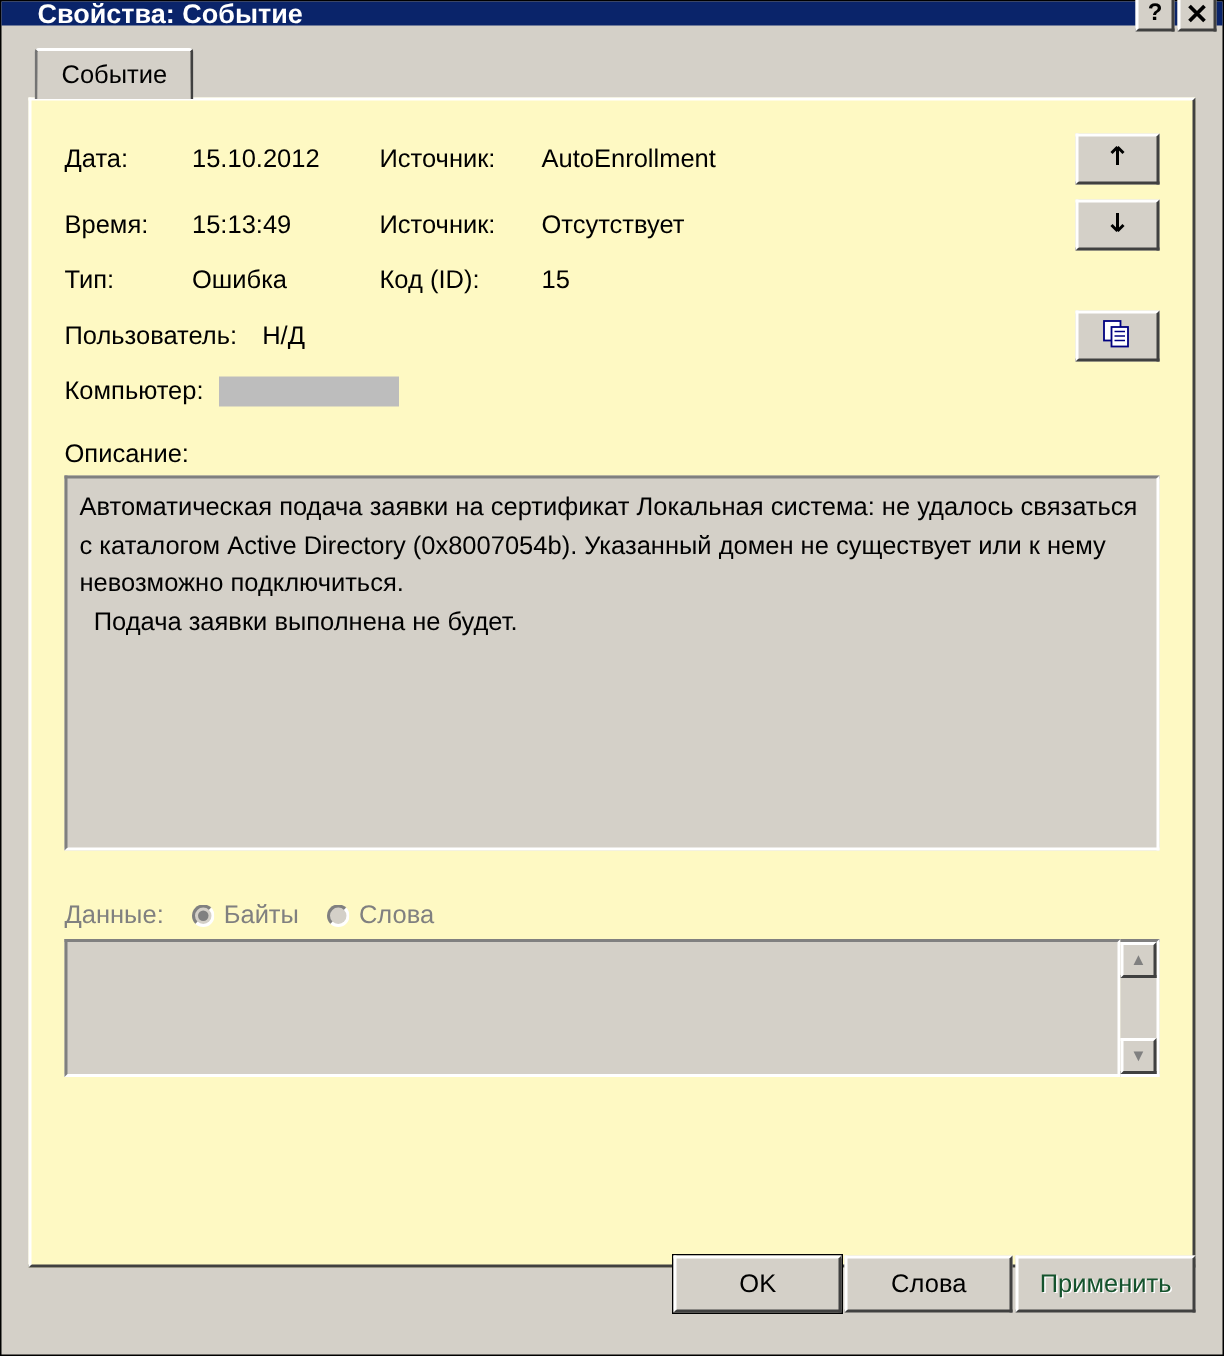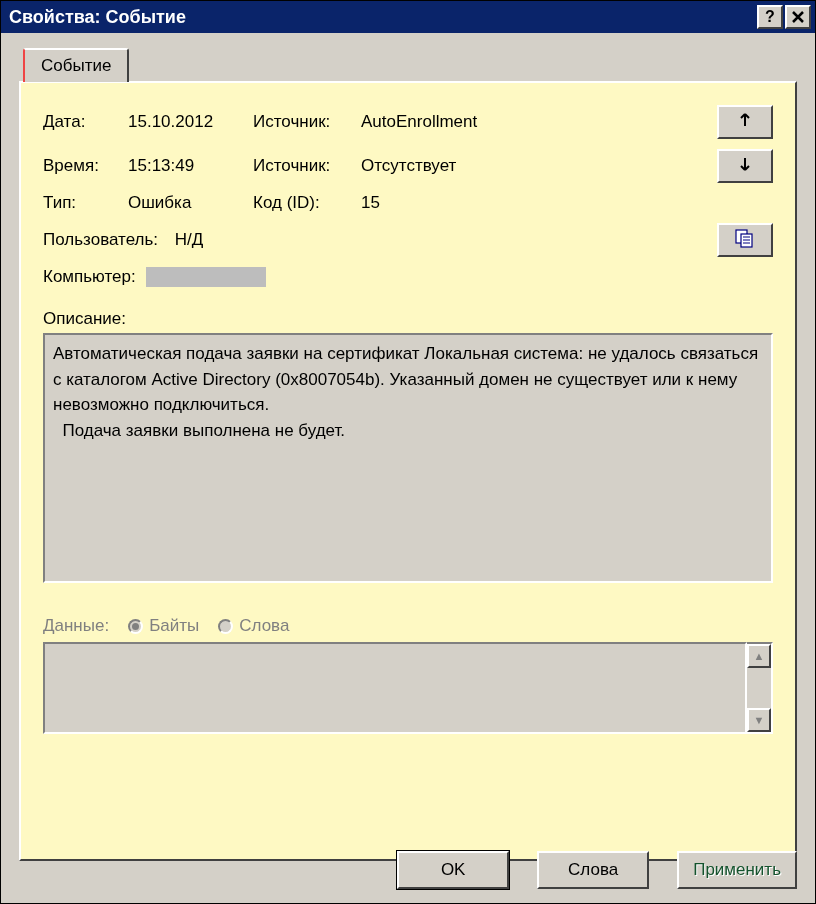--- a/index.html
+++ b/index.html
@@ -12,27 +12,27 @@
   }
   .window {
     width: 816px;
     height: 904px;
     background: #d4d0c8;
     border: 1px solid #000;
     box-sizing: border-box;
     position: relative;
   }
   .titlebar {
-    height: 32px;
+    height: 16px;
     background: linear-gradient(to right, #0a246a, #a6caf0);
     background: #0a246a;
     display: flex;
     align-items: center;
     justify-content: space-between;
-    padding: 0 4px 0 8px;
+    padding: 0 4px 0 24px;
     color: #fff;
     font-weight: bold;
     font-size: 18px;
   }
   .titlebar .title-controls {
     display: flex;
     gap: 2px;
   }
   .title-btn {
     width: 26px;
@@ -60,21 +60,21 @@
     display: flex;
     position: relative;
     top: 1px;
     z-index: 2;
     margin-left: 4px;
   }
   .tab {
     padding: 6px 16px 6px 16px;
     background: #d4d0c8;
     border-top: 2px solid #fff;
-    border-left: 2px solid #ef4444;
+    border-left: 2px solid #737373;
     border-right: 2px solid #404040;
     border-bottom: none;
     border-radius: 3px 3px 0 0;
     font-size: 17px;
   }
   .tab-panel {
     border-top: 2px solid #fff;
     border-left: 2px solid #fff;
     border-right: 2px solid #404040;
     border-bottom: 2px solid #404040;
@@ -218,23 +218,23 @@
     box-sizing: border-box;
     display: flex;
     align-items: center;
     justify-content: center;
     font-size: 11px;
     color: #808080;
   }
   .dialog-buttons {
     position: absolute;
     right: 18px;
-    bottom: 14px;
-    display: flex;
-    gap: 28px;
+    bottom: 28px;
+    display: flex;
+    gap: 2px;
     text-align: right;
   }
   .dlg-btn {
     min-width: 112px;
     height: 38px;
     background: #d4d0c8;
     border-top: 2px solid #fff;
     border-left: 2px solid #fff;
     border-right: 2px solid #404040;
     border-bottom: 2px solid #404040;

